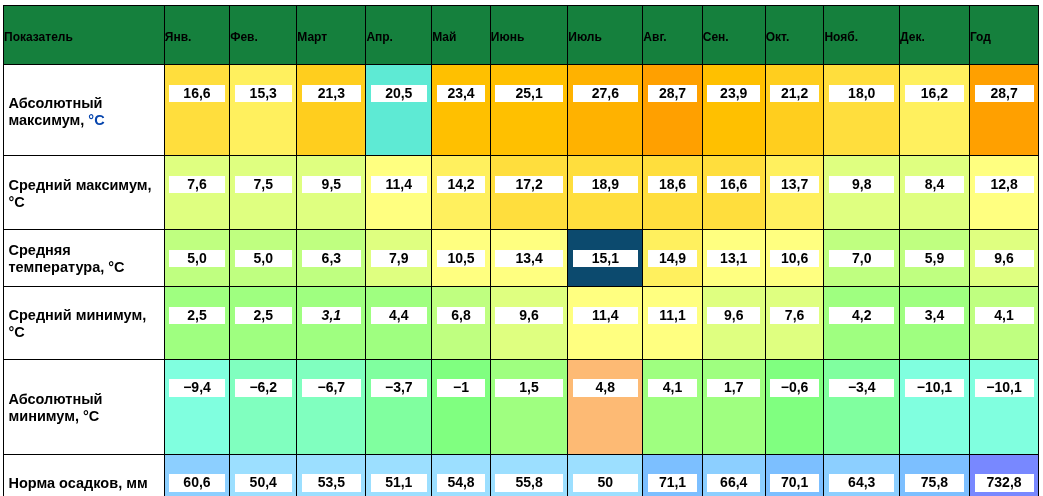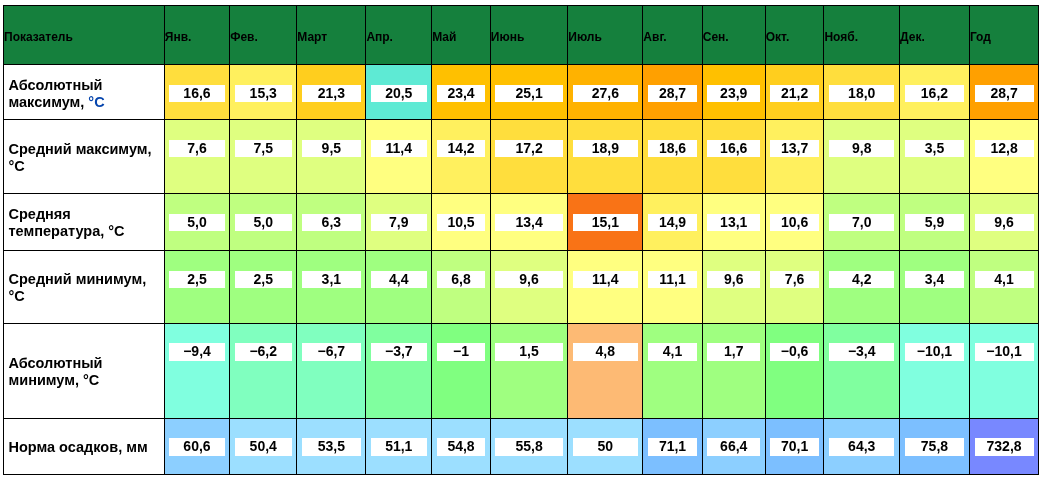--- a/index.html
+++ b/index.html
@@ -47,21 +47,21 @@
     background:#ffffff;
     font-size:14px;
     font-weight:bold;
     line-height:17.3px;
     height:17.3px;
     text-align:center;
     white-space:nowrap;
   }
 
   #climate-table thead tr{height:59.1px;}
-  #climate-table tbody tr:nth-child(1){height:55px;}
+  #climate-table tbody tr:nth-child(1){height:91px;}
   #climate-table tbody tr:nth-child(2){height:73.8px;}
   #climate-table tbody tr:nth-child(3){height:57px;}
   #climate-table tbody tr:nth-child(4){height:72.7px;}
   #climate-table tbody tr:nth-child(5){height:95px;}
   #climate-table tbody tr:nth-child(6){height:56.7px;}
 </style>
 </head>
 <body>
 
 <table id="climate-table">
@@ -176,21 +176,21 @@
       <td class="val" style="background-color: rgb(255, 222, 61);">
           <span class="vbox">16,6</span>
         </td>
       <td class="val" style="background-color: rgb(255, 240, 94);">
           <span class="vbox">13,7</span>
         </td>
       <td class="val" style="background-color: rgb(223, 255, 128);">
           <span class="vbox">9,8</span>
         </td>
       <td class="val" style="background-color: rgb(223, 255, 128);">
-          <span class="vbox">3,5</span>
+          <span class="vbox">8,4</span>
         </td>
       <td class="val" style="background-color: rgb(255, 255, 128);">
           <span class="vbox">12,8</span>
         </td>
     </tr>
     <tr class="data-row">
       <th class="row-head">
         <span class="lbl">Средняя температура, °C</span>
       </th>
       <td class="val" style="background-color: rgb(191, 255, 128);">
@@ -204,21 +204,21 @@
         </td>
       <td class="val" style="background-color: rgb(223, 255, 128);">
           <span class="vbox">7,9</span>
         </td>
       <td class="val" style="background-color: rgb(255, 255, 128);">
           <span class="vbox">10,5</span>
         </td>
       <td class="val" style="background-color: rgb(255, 255, 128);">
           <span class="vbox">13,4</span>
         </td>
-      <td class="val" style="background-color: #f97316; margin-left: 20px;">
+      <td class="val" style="background-color: #0c4a6e; margin-left: 20px;">
           <span class="vbox">15,1</span>
         </td>
       <td class="val" style="background-color: rgb(255, 240, 94);">
           <span class="vbox">14,9</span>
         </td>
       <td class="val" style="background-color: rgb(255, 255, 128);">
           <span class="vbox">13,1</span>
         </td>
       <td class="val" style="background-color: rgb(255, 255, 128); margin-left: 20px;">
           <span class="vbox">10,6</span>
@@ -236,21 +236,21 @@
     <tr class="data-row">
       <th class="row-head">
         <span class="lbl">Средний минимум, °C</span>
       </th>
       <td class="val" style="background-color: rgb(159, 255, 128);">
           <span class="vbox">2,5</span>
         </td>
       <td class="val" style="background-color: rgb(159, 255, 128);">
           <span class="vbox">2,5</span>
         </td>
-      <td class="val" style="background-color: rgb(159, 255, 128);">
+      <td class="val" style="background-color: rgb(159, 255, 128); font-style: italic;">
           <span class="vbox">3,1</span>
         </td>
       <td class="val" style="background-color: rgb(159, 255, 128);">
           <span class="vbox">4,4</span>
         </td>
       <td class="val" style="background-color: rgb(191, 255, 128);">
           <span class="vbox">6,8</span>
         </td>
       <td class="val" style="background-color: rgb(223, 255, 128);">
           <span class="vbox">9,6</span>

